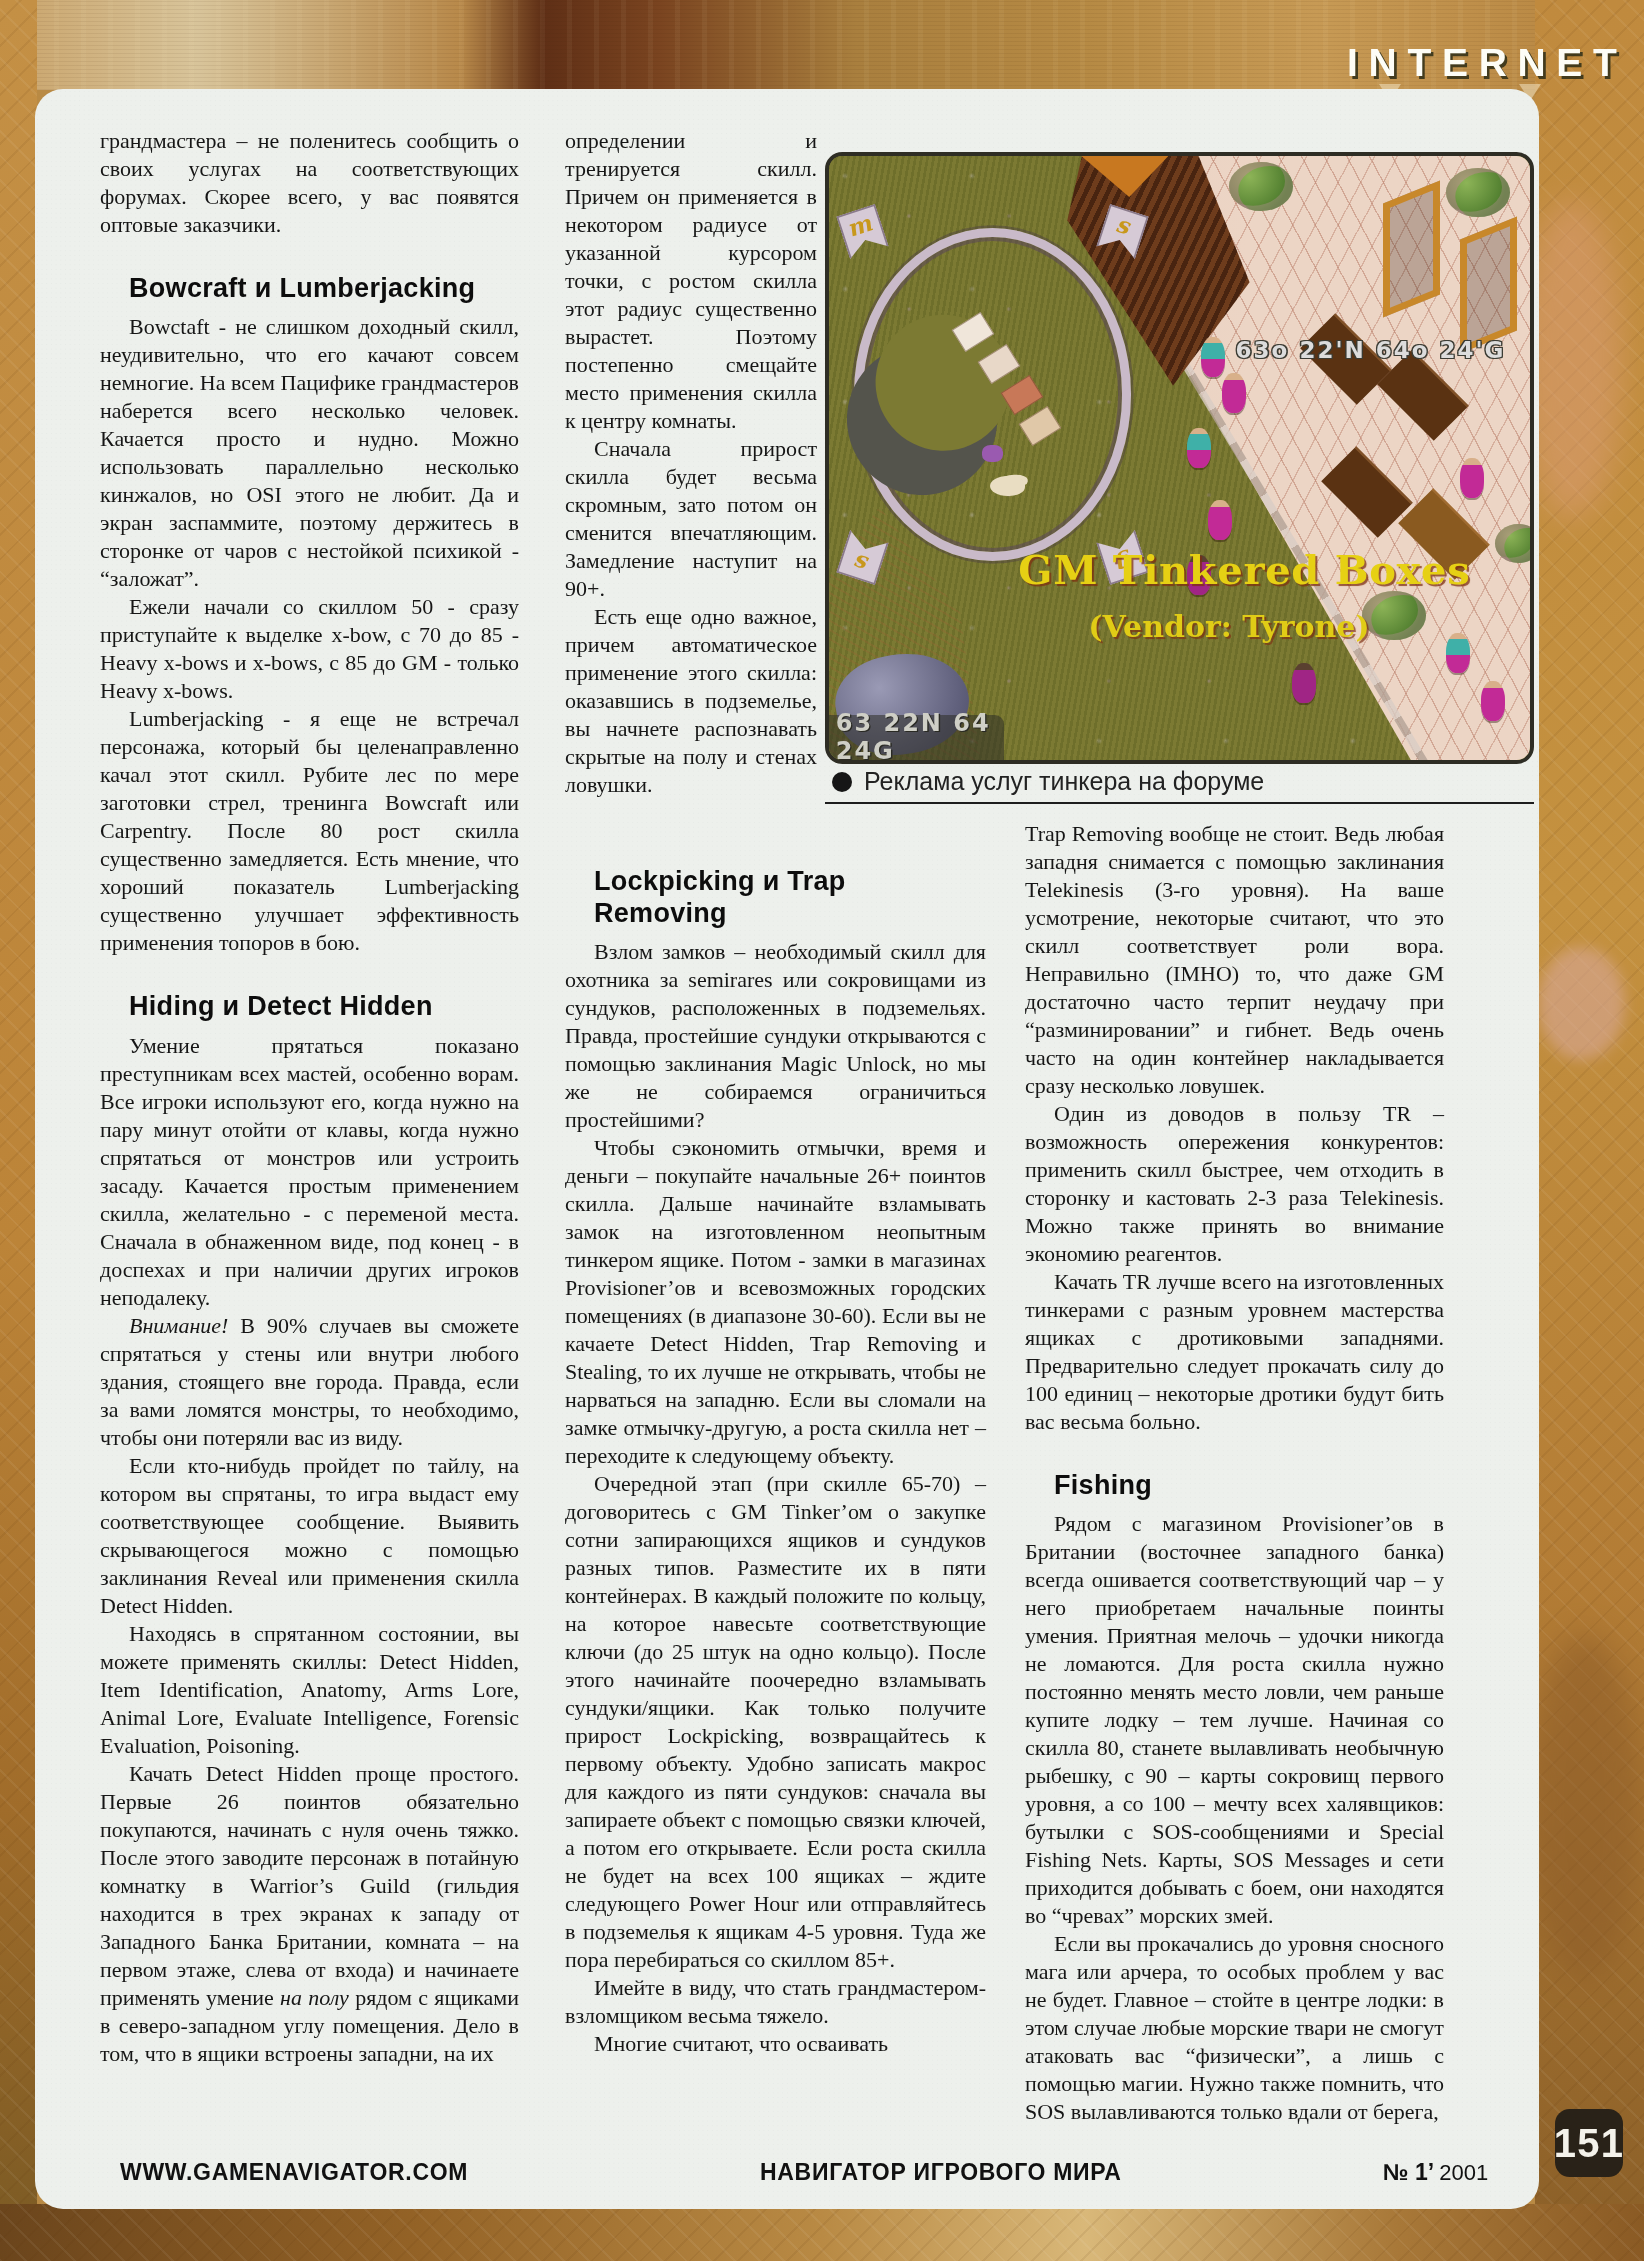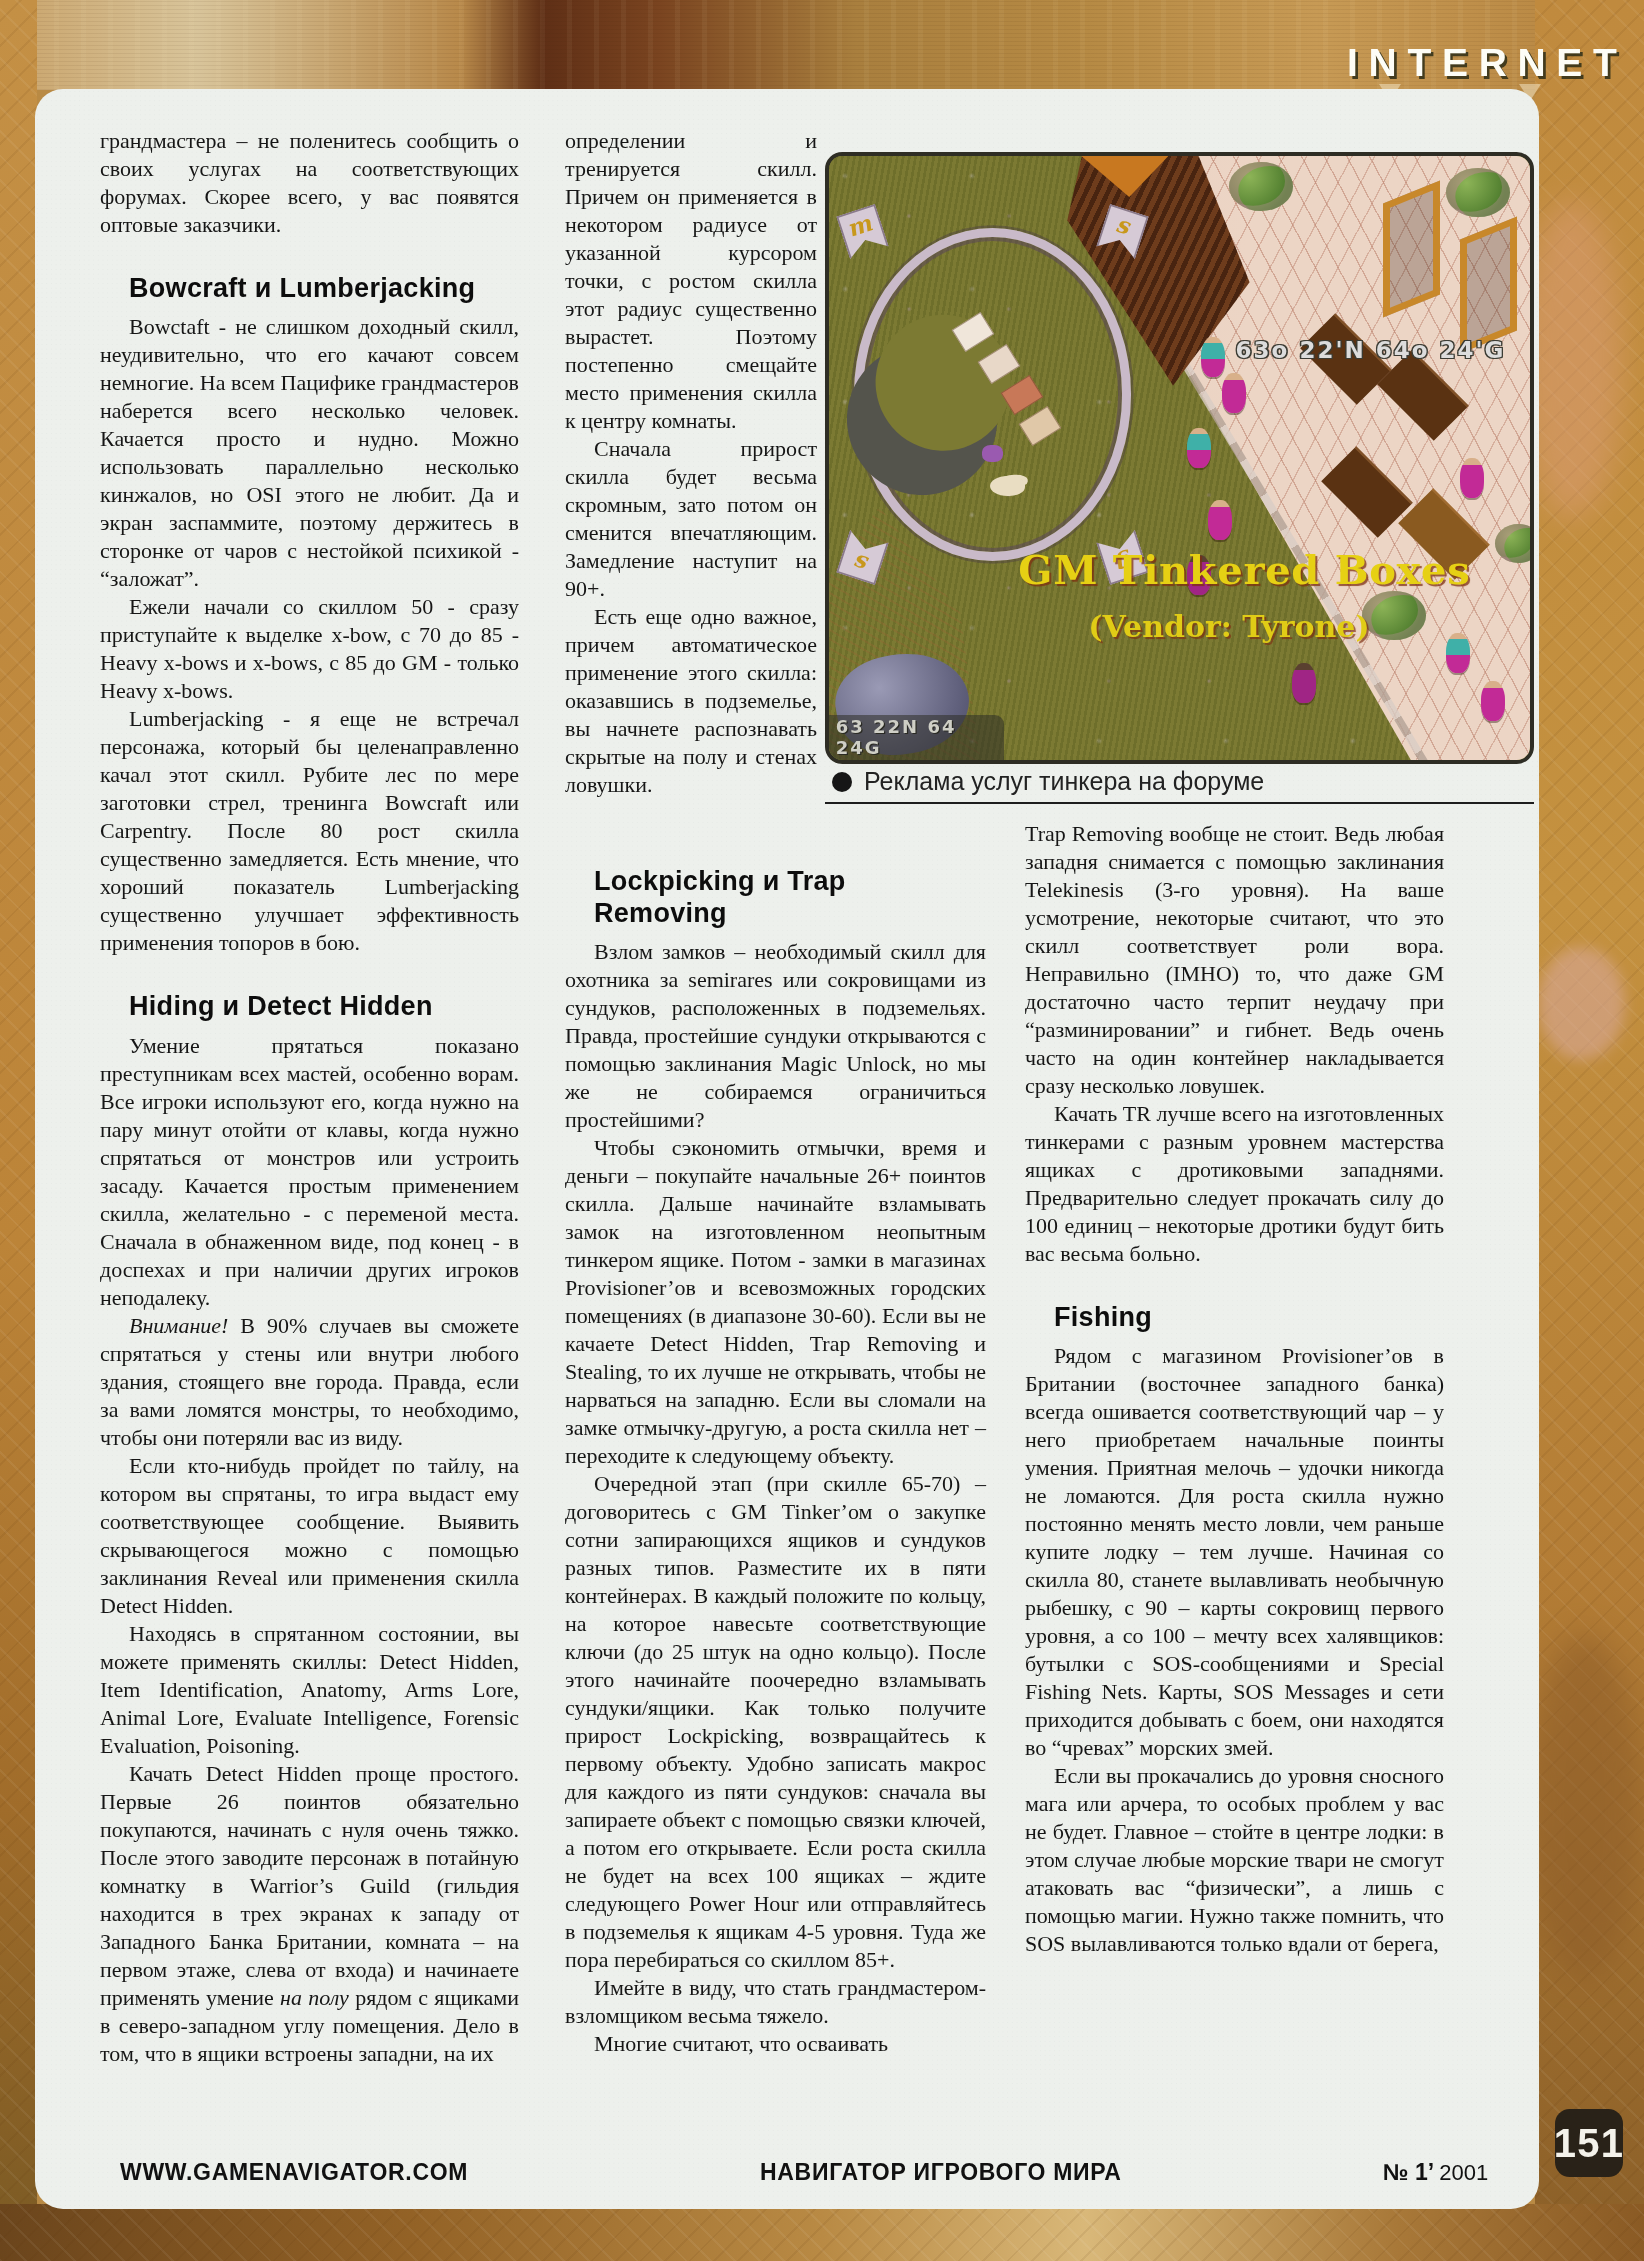--- a/index.html
+++ b/index.html
@@ -98,21 +98,21 @@
   .npc.dark{background:linear-gradient(180deg,#5a4030 0 18%,#a02585 18%);}
   .dog{width:35px;height:20px;border-radius:50% 45% 45% 50%;background:#e9ddc2;box-shadow:6.7px -5.3px 0 -4px #e9ddc2;}
   .coords-mid{left:58%;top:30%;font-family:"DejaVu Sans",sans-serif;font-weight:bold;font-size:23px;
     color:#dcdcdc;letter-spacing:2px;text-shadow:1.3px 1.3px 0 #3c3c34,-1.3px -1.3px 0 #3c3c34,1.3px -1.3px 0 #3c3c34,-1.3px 1.3px 0 #3c3c34;}
   .ytitle{left:27%;top:64.5%;font-family:"DejaVu Serif",serif;font-weight:bold;font-size:40px;color:#e6d014;
     text-shadow:2px 2px 0.7px rgba(125,45,15,.75);letter-spacing:0.7px;text-align:center;}
   .ysub{left:37%;top:75%;font-family:"DejaVu Serif",serif;font-weight:bold;font-size:30px;color:#e0cc16;
     text-shadow:2px 2px 0.7px rgba(125,45,15,.7);}
   .coords-bar{left:0;bottom:0;width:25%;height:7.5%;background:rgba(45,45,38,.55);border-radius:0 9.3px 0 0;
     display:flex;align-items:center;padding-left:6.7px;box-sizing:border-box;
-    font-family:"DejaVu Sans",sans-serif;font-weight:bold;font-size:18px;color:#cfcfc6;letter-spacing:2px;
+    font-family:"DejaVu Sans",sans-serif;font-weight:bold;font-size:24px;color:#cfcfc6;letter-spacing:2px;
     text-shadow:1.3px 1.3px 0 #2a2a24;}
 
   
   .caption{position:absolute;left:832px;top:767px;width:700px;
     font-family:"Liberation Sans",sans-serif;font-size:25px;color:#222;display:flex;align-items:center;}
   .caption .dot{width:20px;height:20px;border-radius:50%;background:#161616;margin-right:12px;flex:0 0 auto;}
   .caption-rule{position:absolute;left:825px;top:802px;width:709px;height:2px;background:#1d1d1d;}
 
   
   .footer{position:absolute;left:0;top:2159px;width:1645px;height:33px;
@@ -173,20 +173,21 @@
   <div class="col" id="col2b">
       <h3 class="first"><span>Lockpicking и Trap Removing</span></h3>
       <p><span>Взлом замков – необходимый скилл для охотника за semirares или сокровищами из сундуков, расположенных в подземельях. Правда, простейшие сундуки открываются с помощью заклинания Magic Unlock, но мы же не собираемся ограничиться простейшими?</span></p>
       <p><span>Чтобы сэкономить отмычки, время и деньги – покупайте начальные 26+ поинтов скилла. Дальше начинайте взламывать замок на изготовленном неопытным тинкером ящике. Потом - замки в магазинах Provisioner’ов и всевозможных городских помещениях (в диапазоне 30-60). Если вы не качаете Detect Hidden, Trap Removing и Stealing, то их лучше не открывать, чтобы не нарваться на западню. Если вы сломали на замке отмычку-другую, а роста скилла нет – переходите к следующему объекту.</span></p>
       <p><span>Очередной этап (при скилле 65-70) – договоритесь с GM Tinker’ом о закупке сотни запирающихся ящиков и сундуков разных типов. Разместите их в пяти контейнерах. В каждый положите по кольцу, на которое навесьте соответствующие ключи (до 25 штук на одно кольцо). После этого начинайте поочередно взламывать сундуки/ящики. Как только получите прирост Lockpicking, возвращайтесь к первому объекту. Удобно записать макрос для каждого из пяти сундуков: сначала вы запираете объект с помощью связки ключей, а потом его открываете. Если роста скилла не будет на всех 100 ящиках – ждите следующего Power Hour или отправляйтесь в подземелья к ящикам 4-5 уровня. Туда же пора перебираться со скиллом 85+.</span></p>
       <p><span>Имейте в виду, что стать грандмастером-взломщиком весьма тяжело.</span></p>
       <p><span>Многие считают, что осваивать</span></p>
     </div>
   <div class="col" id="col3">
       <p class="noindent"><span>Trap Removing вообще не стоит. Ведь любая западня снимается с помощью заклинания Telekinesis (3-го уровня). На ваше усмотрение, некоторые считают, что это скилл соответствует роли вора. Неправильно (IMHO) то, что даже GM достаточно часто терпит неудачу при “разминировании” и гибнет. Ведь очень часто на один контейнер накладывается сразу несколько ловушек.</span></p>
+      <p><span>Один из доводов в пользу TR – возможность опережения конкурентов: применить скилл быстрее, чем отходить в сторонку и кастовать 2-3 раза Telekinesis. Можно также принять во внимание экономию реагентов.</span></p>
       <p><span>Качать TR лучше всего на изготовленных тинкерами с разным уровнем мастерства ящиках с дротиковыми западнями. Предварительно следует прокачать силу до 100 единиц – некоторые дротики будут бить вас весьма больно.</span></p>
       <h3><span>Fishing</span></h3>
       <p><span>Рядом с магазином Provisioner’ов в Британии (восточнее западного банка) всегда ошивается соответствующий чар – у него приобретаем начальные поинты умения. Приятная мелочь – удочки никогда не ломаются. Для роста скилла нужно постоянно менять место ловли, чем раньше купите лодку – тем лучше. Начиная со скилла 80, станете вылавливать необычную рыбешку, с 90 – карты сокровищ первого уровня, а со 100 – мечту всех халявщиков: бутылки с SOS-сообщениями и Special Fishing Nets. Карты, SOS Messages и сети приходится добывать с боем, они находятся во “чревах” морских змей.</span></p>
       <p><span>Если вы прокачались до уровня сносного мага или арчера, то особых проблем у вас не будет. Главное – стойте в центре лодки: в этом случае любые морские твари не смогут атаковать вас “физически”, а лишь с помощью магии. Нужно также помнить, что SOS вылавливаются только вдали от берега,</span></p>
     </div>
 
   <div class="shot">
     <div class="grass"></div>
     <div class="floor"></div>
     <div class="floor-edge"></div>

